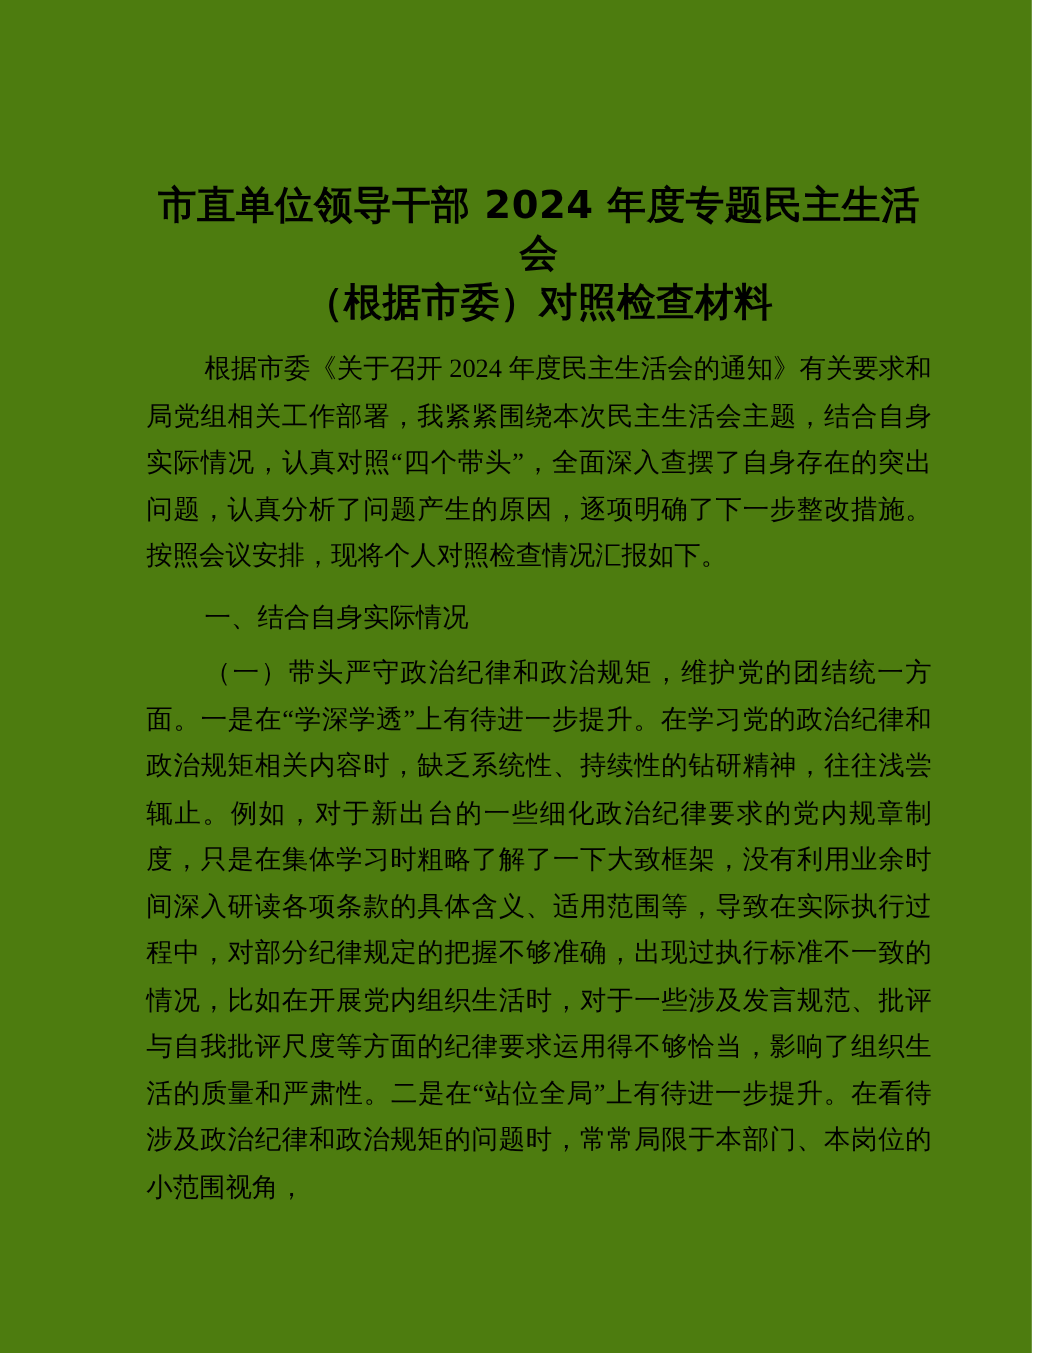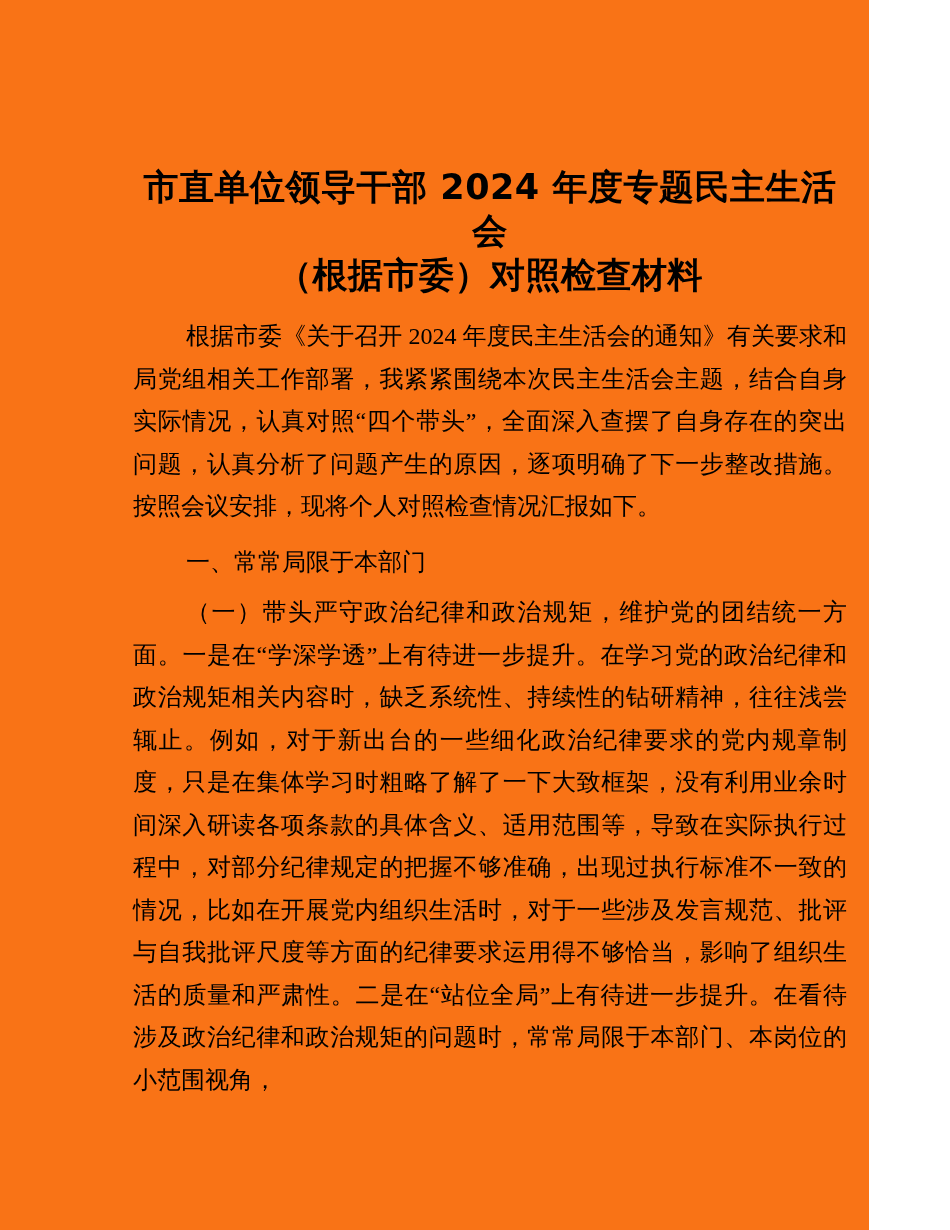--- a/index.html
+++ b/index.html
@@ -1,21 +1,21 @@
 <!DOCTYPE html>
 <html><head>
 <meta charset="utf-8">
 <style>
   * { margin: 0; padding: 0; box-sizing: border-box; }
   html, body { background: #ffffff; }
   .page {
     position: relative;
-    width: 869px;
+    width: 938px;
     height: 1230px;
-    background: #f97316;
+    background: #4d7c0f;
     color: #000000;
     overflow: hidden;
     font-family: "Liberation Serif", serif;
   }
   .content {
     position: absolute;
     left: 133px;
     top: 165px;
     width: 714px;
   }
@@ -51,19 +51,19 @@
   <div class="content">
 
     <div class="doc-title">
       <div>市直单位领导干部 2024 年度专题民主生活会</div>
       <div>（根据市委）对照检查材料</div>
     </div>
 
     <div class="doc-body">
       <p class="para">根据市委《关于召开 2024 年度民主生活会的通知》有关要求和局党组相关工作部署，我紧紧围绕本次民主生活会主题，结合自身实际情况，认真对照“四个带头”，全面深入查摆了自身存在的突出问题，认真分析了问题产生的原因，逐项明确了下一步整改措施。按照会议安排，现将个人对照检查情况汇报如下。</p>
 
-      <div class="section-heading">一、常常局限于本部门</div>
+      <div class="section-heading">一、结合自身实际情况</div>
 
       <p class="para">（一）带头严守政治纪律和政治规矩，维护党的团结统一方面。一是在“学深学透”上有待进一步提升。在学习党的政治纪律和政治规矩相关内容时，缺乏系统性、持续性的钻研精神，往往浅尝辄止。例如，对于新出台的一些细化政治纪律要求的党内规章制度，只是在集体学习时粗略了解了一下大致框架，没有利用业余时间深入研读各项条款的具体含义、适用范围等，导致在实际执行过程中，对部分纪律规定的把握不够准确，出现过执行标准不一致的情况，比如在开展党内组织生活时，对于一些涉及发言规范、批评与自我批评尺度等方面的纪律要求运用得不够恰当，影响了组织生活的质量和严肃性。二是在“站位全局”上有待进一步提升。在看待涉及政治纪律和政治规矩的问题时，常常局限于本部门、本岗位的小范围视角，</p>
     </div>
 
   </div>
 </div>
 
 </body></html>

